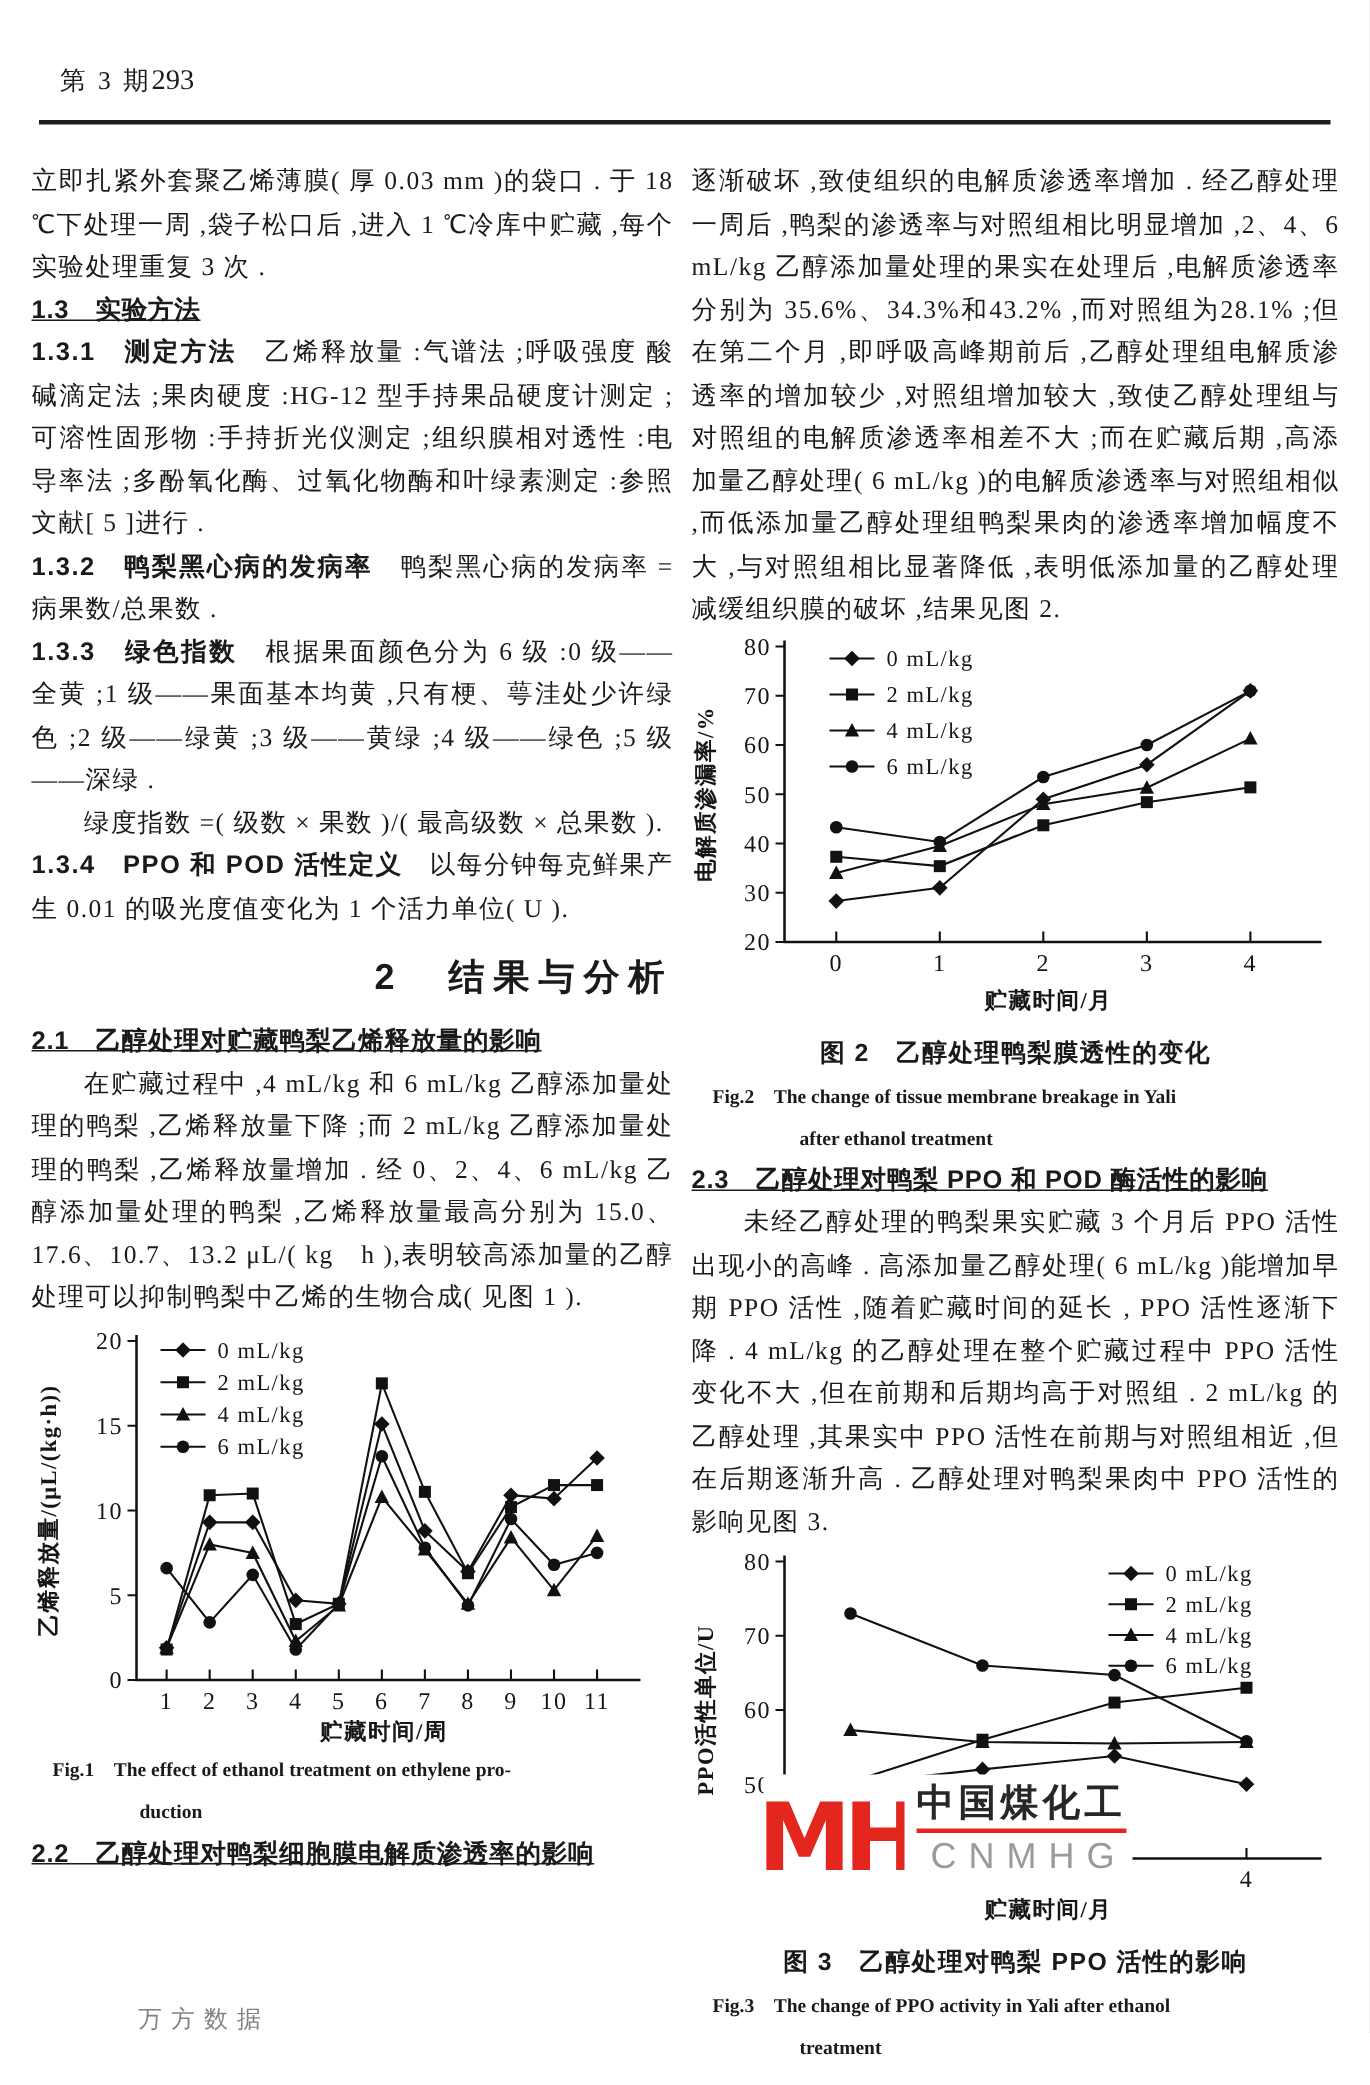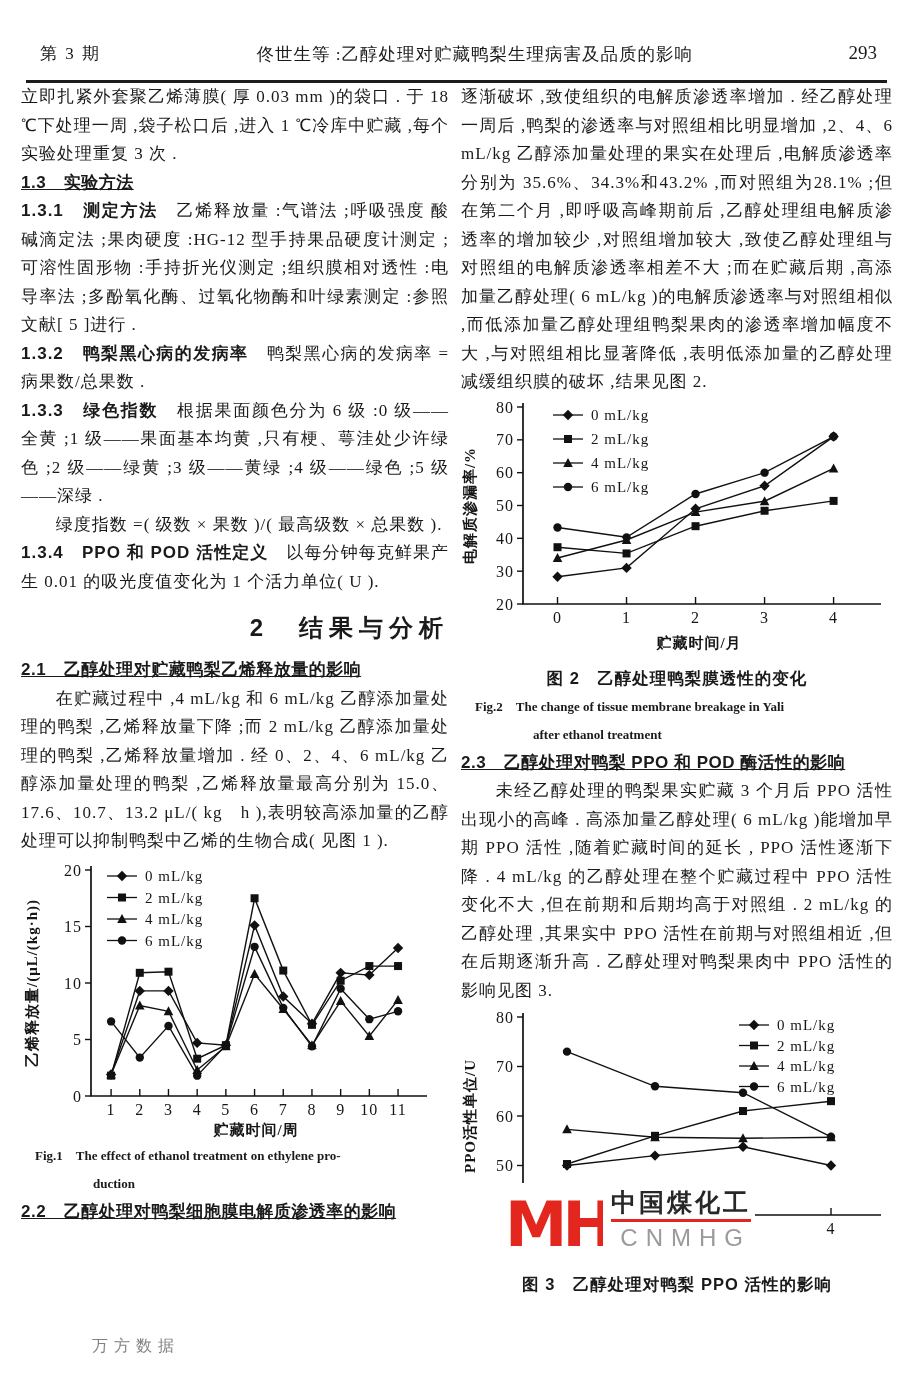--- a/index.html
+++ b/index.html
@@ -1,25 +1,25 @@
 <!DOCTYPE html>
 <html><head>
 <meta charset="utf-8">
 <style>
   html,body{margin:0;padding:0;background:#e8e8e4;}
   .page{position:relative;width:913px;height:1390px;margin:0 auto;background:#ffffff;
         font-family:"Liberation Serif",serif;color:#1a1a1a;overflow:hidden;}
   
-  .hdr{position:absolute;top:42px;left:40px;right:36px;display:flex;align-items:flex-start;}
+  .hdr{position:absolute;top:42px;left:40px;right:36px;display:flex;align-items:flex-end;}
   .hdr .issue{font-size:17px;letter-spacing:2px;white-space:nowrap;}
   .hdr .rtitle{flex:1;text-align:center;font-size:17.5px;letter-spacing:1px;}
   .hdr .pgnum{font-size:19px;white-space:nowrap;}
   .rule{position:absolute;top:80px;left:26px;right:26px;border-top:3px solid #1c1c1c;}
   
-  .col{position:absolute;top:83px;font-size:17px;line-height:28.5px;text-align:justify;
+  .col{position:absolute;top:107px;font-size:17px;line-height:28.5px;text-align:justify;
        letter-spacing:1px;}
   .col-left{left:21px;width:428px;}
   .col-right{left:461px;width:432px;}
   p.para{margin:0;}
   p.ind{text-indent:2.05em;}
   .b{font-weight:bold;font-family:"Liberation Sans",sans-serif;}
   .h1{font-family:"Liberation Sans",sans-serif;font-weight:bold;font-size:24px;
       letter-spacing:6px;margin:15px 0 11px;line-height:34px;text-align:right;}
   .h2{font-family:"Liberation Sans",sans-serif;font-weight:bold;font-size:17px;
       line-height:28.5px;margin:0;letter-spacing:0.5px;text-align:left;text-decoration:underline;}
@@ -46,21 +46,20 @@
   .logo-underline{height:3px;width:140px;margin:3px 0 3px;}
   .logo-en{font-family:"Liberation Sans",sans-serif;font-size:24px;color:#9a9a9a;
            letter-spacing:8px;line-height:26px;white-space:nowrap;text-align:right;}
 </style>
 </head>
 <body>
 
 <div class="page">
   <div class="hdr">
     <span class="issue">第 3 期</span>
-    <span class="rtitle">佟世生等 :乙醇处理对贮藏鸭梨生理病害及品质的影响</span>
     <span class="pgnum">293</span>
   </div>
   <div class="rule"></div>
 
   <div class="col col-left" id="col-left">
       <p class="para"><span>立即扎紧外套聚乙烯薄膜( 厚 0.03 mm )的袋口 . 于 18 ℃下处理一周 ,袋子松口后 ,进入 1 ℃冷库中贮藏 ,每个实验处理重复 3 次 .</span></p>
       <p class="h2"><span class="b">1.3　实验方法</span></p>
       <p class="para"><span class="b">1.3.1　测定方法</span><span>　乙烯释放量 :气谱法 ;呼吸强度 酸碱滴定法 ;果肉硬度 :HG-12 型手持果品硬度计测定 ;可溶性固形物 :手持折光仪测定 ;组织膜相对透性 :电导率法 ;多酚氧化酶、过氧化物酶和叶绿素测定 :参照文献[ 5 ]进行 .</span></p>
       <p class="para"><span class="b">1.3.2</span><span>　</span><span class="b">鸭梨黑心病的发病率</span><span>　鸭梨黑心病的发病率 = 病果数/总果数 .</span></p>
       <p class="para"><span class="b">1.3.3</span><span>　</span><span class="b">绿色指数</span><span>　根据果面颜色分为 6 级 :0 级——全黄 ;1 级——果面基本均黄 ,只有梗、萼洼处少许绿色 ;2 级——绿黄 ;3 级——黄绿 ;4 级——绿色 ;5 级——深绿 .</span></p>
@@ -293,20 +292,21 @@
           <text x="316" y="41.5" class="legend-t">2 mL/kg</text>
           <line x1="278" y1="57" x2="308" y2="57" stroke="#111" stroke-width="1.3"></line>
           <polygon points="293,52 288.2,61 297.8,61" fill="#111"></polygon>
           <text x="316" y="62" class="legend-t">4 mL/kg</text>
           <line x1="278" y1="77.5" x2="308" y2="77.5" stroke="#111" stroke-width="1.3"></line>
           <circle cx="293" cy="77.5" r="4.2" fill="#111"></circle>
           <text x="316" y="82.5" class="legend-t">6 mL/kg</text>
         </svg>
       </div>
       <p class="cap-zh"><span class="b">图 3　乙醇处理对鸭梨 PPO 活性的影响</span></p>
+      <p class="cap-en"><span>Fig.3　The change of PPO activity in Yali after ethanol</span><span class="cont">treatment</span></p>
     </div>
 
   <div class="wm-wanfang">万方数据</div>
 
   <div class="wm-logo">
     <svg class="logo-mh" viewBox="0 0 96 76">
       <text id="logo-glyph" x="-4" y="62" font-family="'DejaVu Sans',sans-serif" font-weight="bold" font-size="64" letter-spacing="-5" fill="#e3261e">MH</text>
     </svg>
     <div class="logo-right">
       <div class="logo-zh">中国煤化工</div>

